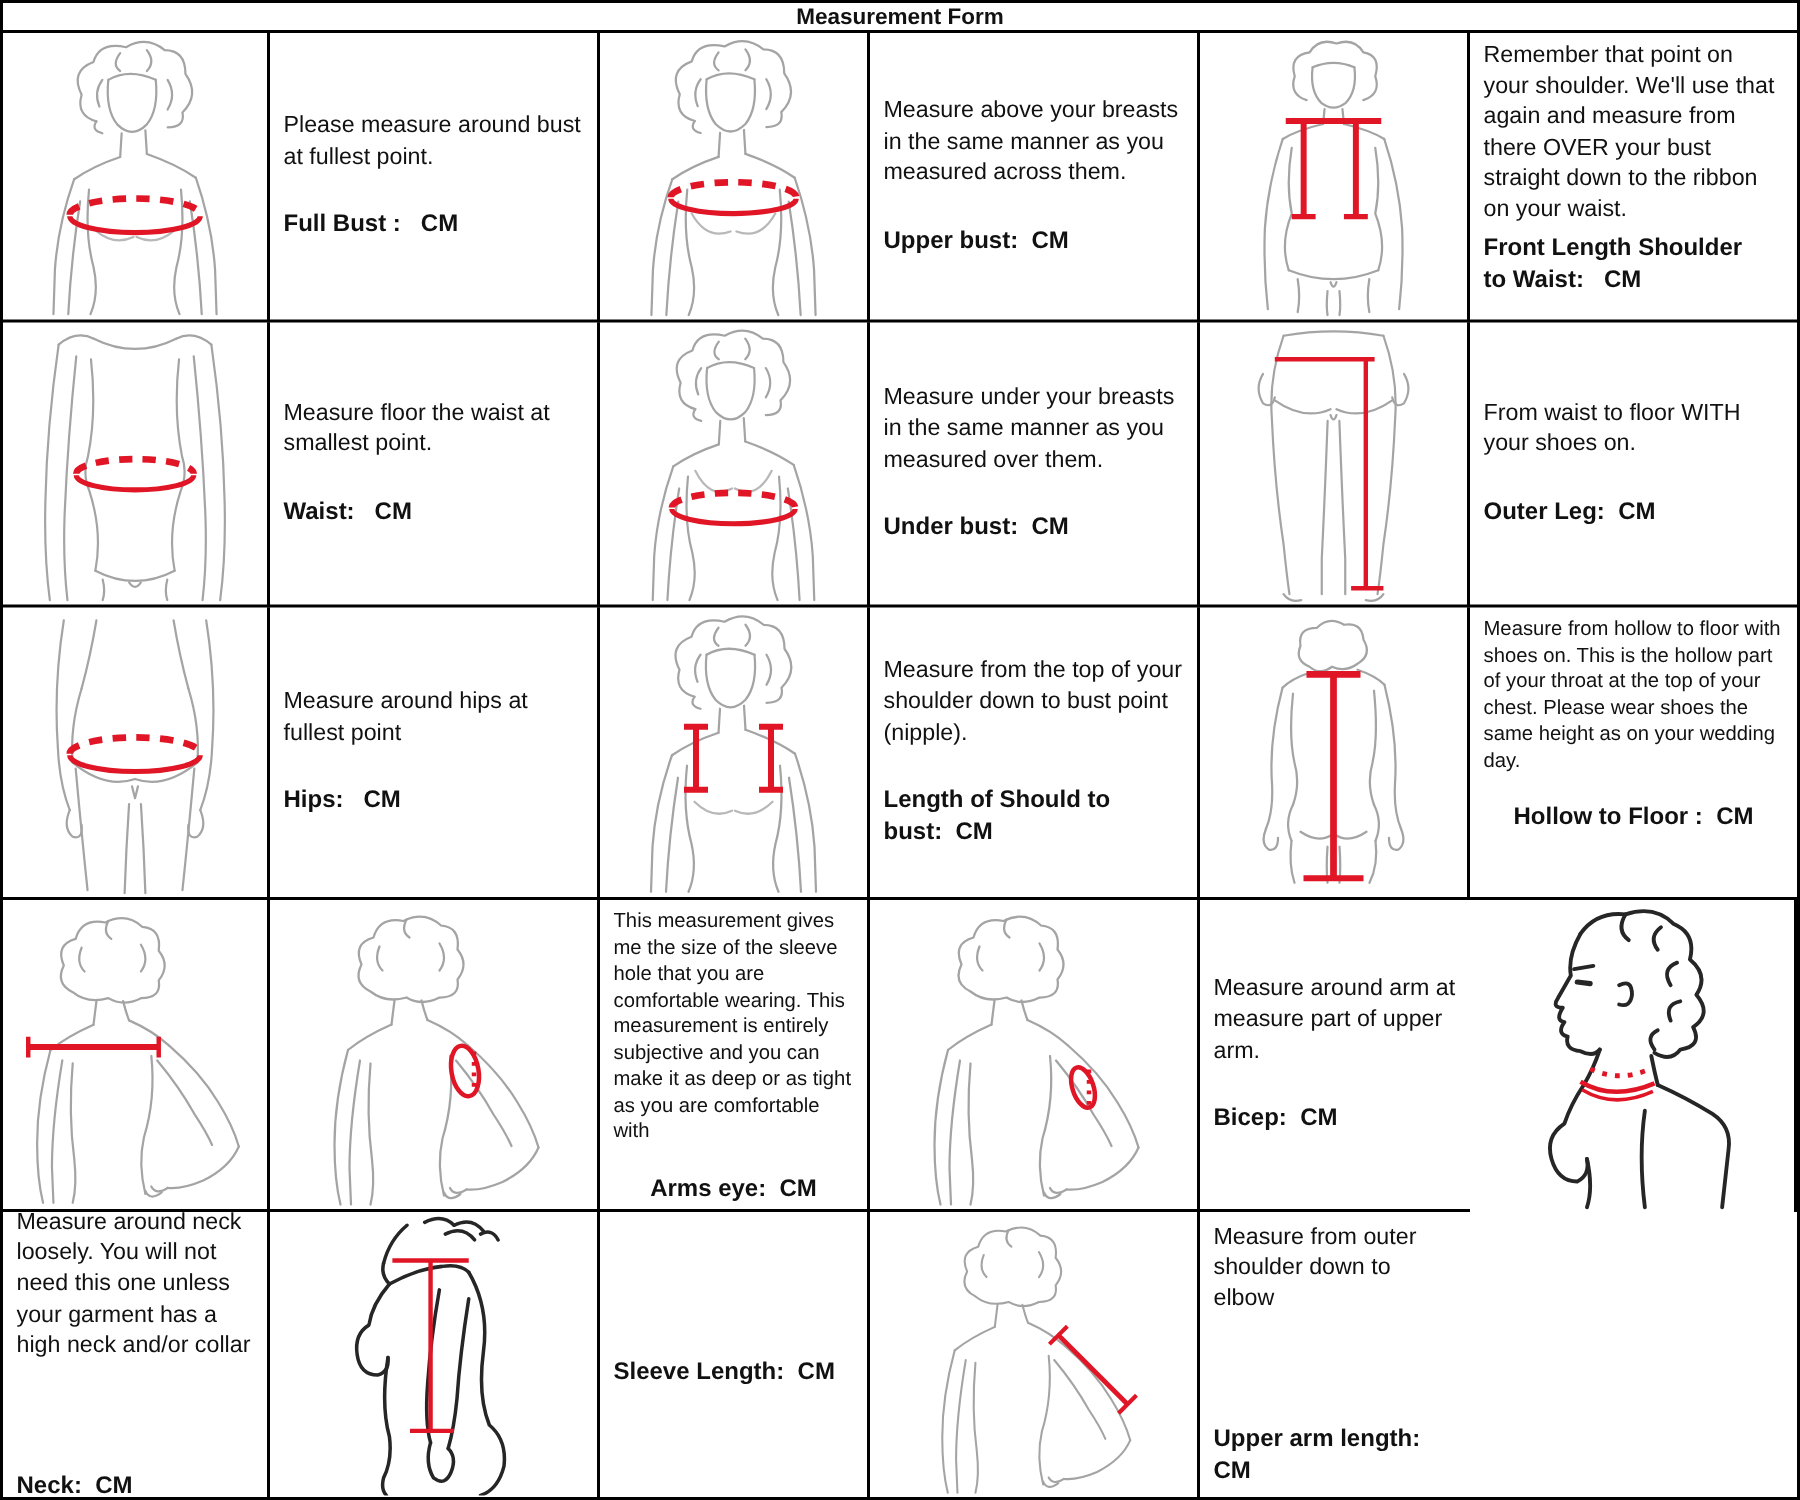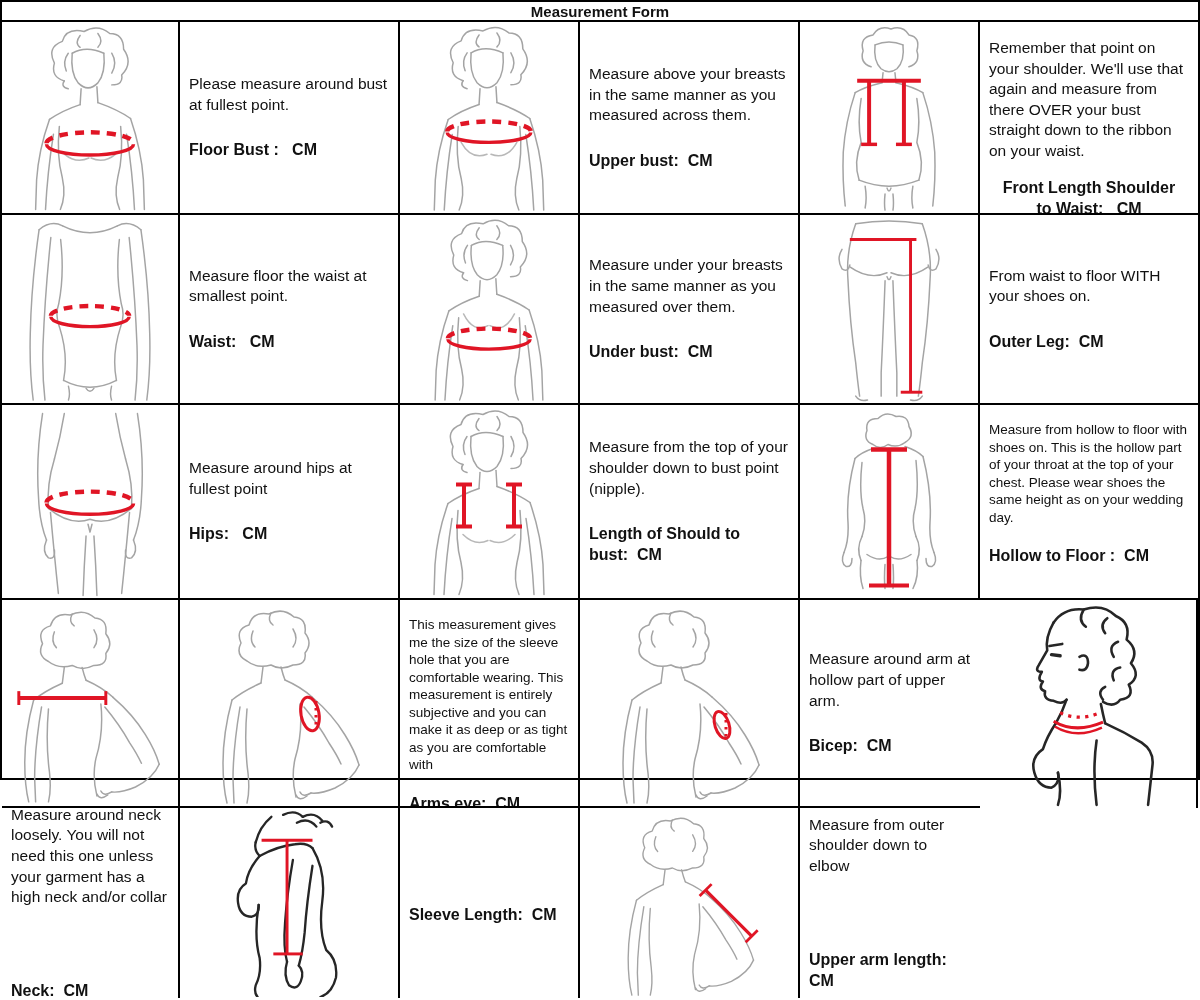--- a/index.html
+++ b/index.html
@@ -3,21 +3,21 @@
 <meta charset="utf-8">
 <style>
   * { margin:0; padding:0; box-sizing:border-box; }
   html,body { background:#fff; }
   body {
     width:1200px; height:1000px;
     font-family:"Liberation Sans", sans-serif;
     color:#111;
   }
   .form {
-    width:1200px; height:780px;
+    width:1200px; height:1000px;
     border:2px solid #000;
     display:grid;
     grid-template-columns:178px 220px 180px 220px 180px 218px;
     grid-template-rows:20px 193px 190px 195px 208px 190px;
     background:#fff;
   }
   .title-cell {
     grid-column:1 / -1;
     border-bottom:2px solid #000;
     display:flex; align-items:center; justify-content:center;
@@ -27,24 +27,24 @@
   .lastcol { border-right:none; }
   .lastrow { border-bottom:none;gap:48px; }
   .ic { display:flex; align-items:center; justify-content:center; padding:1px; }
   .ic svg { width:100%; height:100%; }
   .tc {
     padding:4px 9px;
     display:flex; flex-direction:column; justify-content:center;
     font-size:15.5px; line-height:1.33;
   }
   .tc .label { font-weight:bold; font-size:16px; margin-top:24px; white-space:pre-wrap; }
-  .tc.top { justify-content:flex-start; padding-top:16px; }
-  .tc.tight .label { margin-top:15px;text-align:center; }
+  .tc.top { justify-content:flex-start; padding-top:5px; }
+  .tc.tight .label { margin-top:4px; }
   .tc.small { font-size:13.5px; line-height:1.3; }
-  .tc.small .label { margin-top:20px; }
+  .tc.small .label { margin-top:20px;text-align:center; }
   .sk  { stroke:#a4a4a4; stroke-width:1.5; fill:none; stroke-linecap:round; stroke-linejoin:round; }
   .skd { stroke:#262626; stroke-width:2.4; fill:none; stroke-linecap:round; stroke-linejoin:round; }
   .rd  { stroke:#e01525; fill:none; stroke-linecap:butt; }
 </style>
 </head>
 <body>
 
 <div class="form">
 
   <div class="title-cell">Measurement Form</div>
@@ -73,21 +73,21 @@
         <path d="M62,132 Q74,142 87,136 M89,136 Q102,142 114,132" stroke="#b8b8b8"></path>
       </g>
       <g class="rd">
         <path stroke-width="3.5" d="M44,122 A44,11 0 0 0 132,122"></path>
         <path stroke-width="4.5" stroke-dasharray="9,7" d="M44,121 A44,11 0 0 1 132,121"></path>
       </g>
     </svg>
   </div>
   <div class="cell tc">
     <div class="desc">Please measure around bust at fullest point.</div>
-    <div class="label">Floor Bust :   CM</div>
+    <div class="label">Full Bust :   CM</div>
   </div>
 
   <div class="cell ic">
     <svg viewBox="0 0 176 190" preserveAspectRatio="xMidYMid meet">
       <g class="sk">
         <path d="M62,58 Q48,54 52,40 Q44,24 60,18 Q64,4 82,8 Q96,0 108,10 Q122,10 122,26 Q132,40 120,52 Q122,62 110,62"></path>
         <path d="M62,58 Q58,64 66,66"></path>
           <path d="M66,30 Q60,38 64,48"></path>
           <path d="M110,30 Q116,40 110,50"></path>
         <path d="M78,12 Q72,20 78,24"></path>
@@ -426,21 +426,21 @@
         <path d="M110,192 Q102,197 99,191"></path>
           <path d="M106,195 Q98,201 95,194"></path>
       </g>
       <g class="rd">
         <ellipse cx="121" cy="124" rx="7" ry="14" transform="rotate(-18 121 124)" stroke-width="3"></ellipse>
         <path d="M125,112 L125,136" stroke-width="3" stroke-dasharray="2.5,4.5"></path>
       </g>
     </svg>
   </div>
   <div class="cell tc lastcol">
-    <div class="desc">Measure around arm at hollow part of upper arm.</div>
+    <div class="desc">Measure around arm at measure part of upper arm.</div>
     <div class="label">Bicep:  CM</div>
   </div>
 
   <div class="cell ic lastrow">
     <svg viewBox="0 0 176 192" preserveAspectRatio="xMidYMid meet">
       <g class="skd">
         <path d="M56,20 Q48,34 50,46 L42,60 Q38,66 45,66 Q40,74 46,75 Q41,82 48,84 Q46,92 56,93 Q64,97 68,92"></path>
         <path d="M54,50 L62,51" stroke-width="3.2"></path>
           <path d="M52,42 L64,40"></path>
         <path d="M56,20 Q66,6 84,8 Q102,2 114,14 Q128,20 124,36 Q136,46 128,58 Q138,70 126,78 Q132,90 118,92 Q112,100 102,94"></path>

